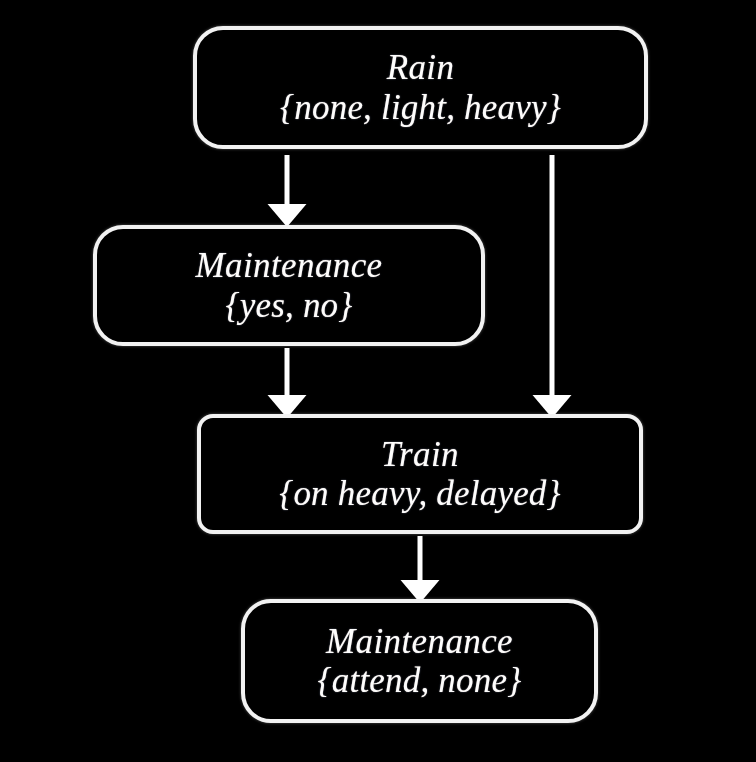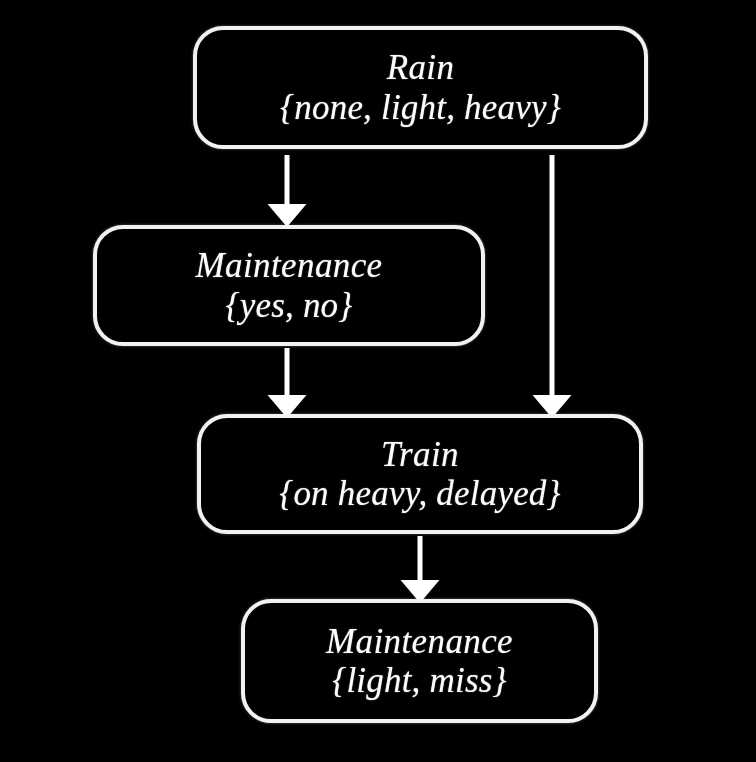--- a/index.html
+++ b/index.html
@@ -59,21 +59,21 @@
   }
 
   
   #node-rain {
     left: 193px;  top: 26px;  width: 455px; height: 123px;
   }
   #node-maintenance {
     left: 93px;   top: 225px; width: 392px; height: 121px;
   }
   #node-train {
-    left: 197px;  top: 414px; width: 446px; height: 120px;
+    left: 197px;  top: 414px; width: 446px; height: 120px; border-radius: 16px;
   }
   #node-appointment {
     left: 241px;  top: 599px; width: 357px; height: 124px;
   }
 </style>
 </head>
 <body>
 
 <div id="diagram-canvas">
 
@@ -111,16 +111,16 @@
     <div class="node-states">{yes, no}</div>
   </div>
 
   <div class="node" id="node-train">
     <div class="node-name">Train</div>
     <div class="node-states">{on heavy, delayed}</div>
   </div>
 
   <div class="node" id="node-appointment">
     <div class="node-name">Maintenance</div>
-    <div class="node-states">{light, miss}</div>
+    <div class="node-states">{attend, none}</div>
   </div>
 
 </div>
 
 </body></html>

